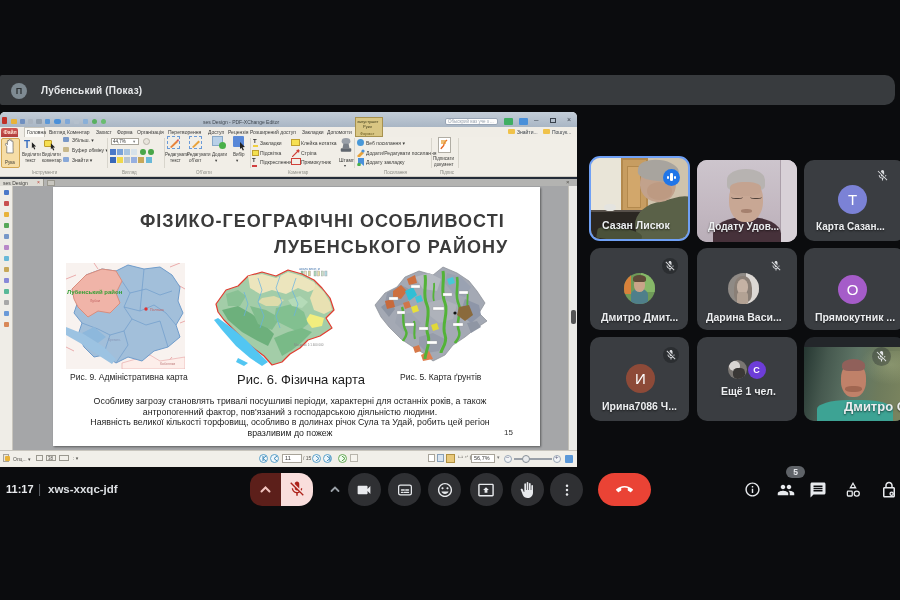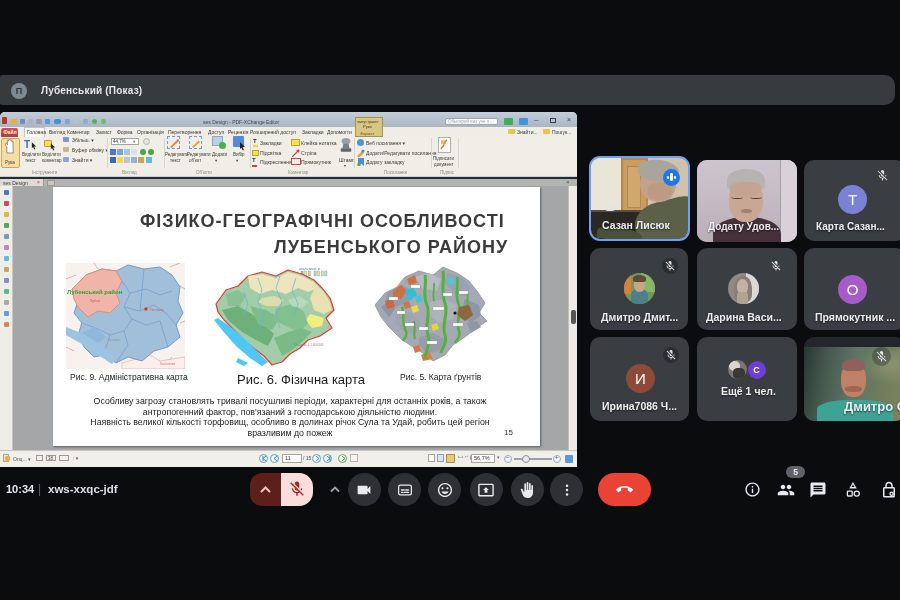--- a/index.html
+++ b/index.html
@@ -518,21 +518,21 @@
   <div class="abs" style="left:37%;top:30%;width:25%;height:42%;background:#c08169;border-radius:46% 46% 44% 44%"></div>
   <div class="abs" style="left:38%;top:26%;width:23%;height:15%;background:#90605a;border-radius:50% 50% 30% 30%"></div>
   <div class="abs" style="left:41%;top:58%;width:17%;height:8%;background:#a06651;border-radius:40%"></div>
 </div>
 <span class="abs" style="left:872px;top:347px;width:19px;height:19px;border-radius:50%;background:rgba(40,45,48,.38)"></span>
     <svg class="ricon" style="left:875px;top:350px" width="13" height="13" viewBox="0 0 24 24" fill="#e4e6e8">
       <path d="M19 11h-1.7c0 .74-.16 1.43-.43 2.05l1.23 1.23c.56-.98.9-2.09.9-3.28zm-4.02.17c0-.06.02-.11.02-.17V5c0-1.66-1.34-3-3-3S9 3.34 9 5v.18l5.98 5.99zM4.27 3L3 4.27l6.01 6.01V11c0 1.66 1.33 3 2.99 3 .22 0 .44-.03.65-.08l1.66 1.66c-.71.33-1.5.52-2.31.52-2.76 0-5.3-2.1-5.3-5.1H5c0 3.41 2.72 6.23 6 6.72V21h2v-3.28c.91-.13 1.77-.45 2.54-.9L19.73 21 21 19.73 4.27 3z"></path>
     </svg>
 <div class="name" style="left:844px;top:399px;font-size:13px">Дмитро Сопов</div>
 
-<div class="txt" style="left:6px;top:483px;font-size:11px;font-weight:bold;color:#e8eaed">10:34</div>
+<div class="txt" style="left:6px;top:483px;font-size:11px;font-weight:bold;color:#e8eaed">11:17</div>
 <div class="txt" style="left:38px;top:482px;font-size:12px;color:#5f6368">|</div>
 <div class="txt" style="left:48px;top:482.5px;font-size:11.5px;font-weight:bold;color:#dde0e3">xws-xxqc-jdf</div>
 
 <div class="abs" style="left:250px;top:473px;width:31px;height:33px;background:#5c1f1a;border-radius:12px 0 0 12px"></div>
 <svg class="abs" style="left:260px;top:486px" width="11" height="7" viewBox="0 0 11 7">
       <path d="M1.5 5.5 L5.5 1.5 L9.5 5.5" stroke="#f2c4bf" stroke-width="2" fill="none" stroke-linecap="round"></path>
     </svg>
 <div class="abs" style="left:281px;top:473px;width:32px;height:33px;background:#f9dedc;border-radius:0 14px 14px 0"></div>
 <svg class="abs" style="left:288px;top:480px" width="18" height="18" viewBox="0 0 24 24" fill="#ad221a">
       <path d="M19 11h-1.7c0 .74-.16 1.43-.43 2.05l1.23 1.23c.56-.98.9-2.09.9-3.28zm-4.02.17c0-.06.02-.11.02-.17V5c0-1.66-1.34-3-3-3S9 3.34 9 5v.18l5.98 5.99zM4.27 3L3 4.27l6.01 6.01V11c0 1.66 1.33 3 2.99 3 .22 0 .44-.03.65-.08l1.66 1.66c-.71.33-1.5.52-2.31.52-2.76 0-5.3-2.1-5.3-5.1H5c0 3.41 2.72 6.23 6 6.72V21h2v-3.28c.91-.13 1.77-.45 2.54-.9L19.73 21 21 19.73 4.27 3z"></path>

